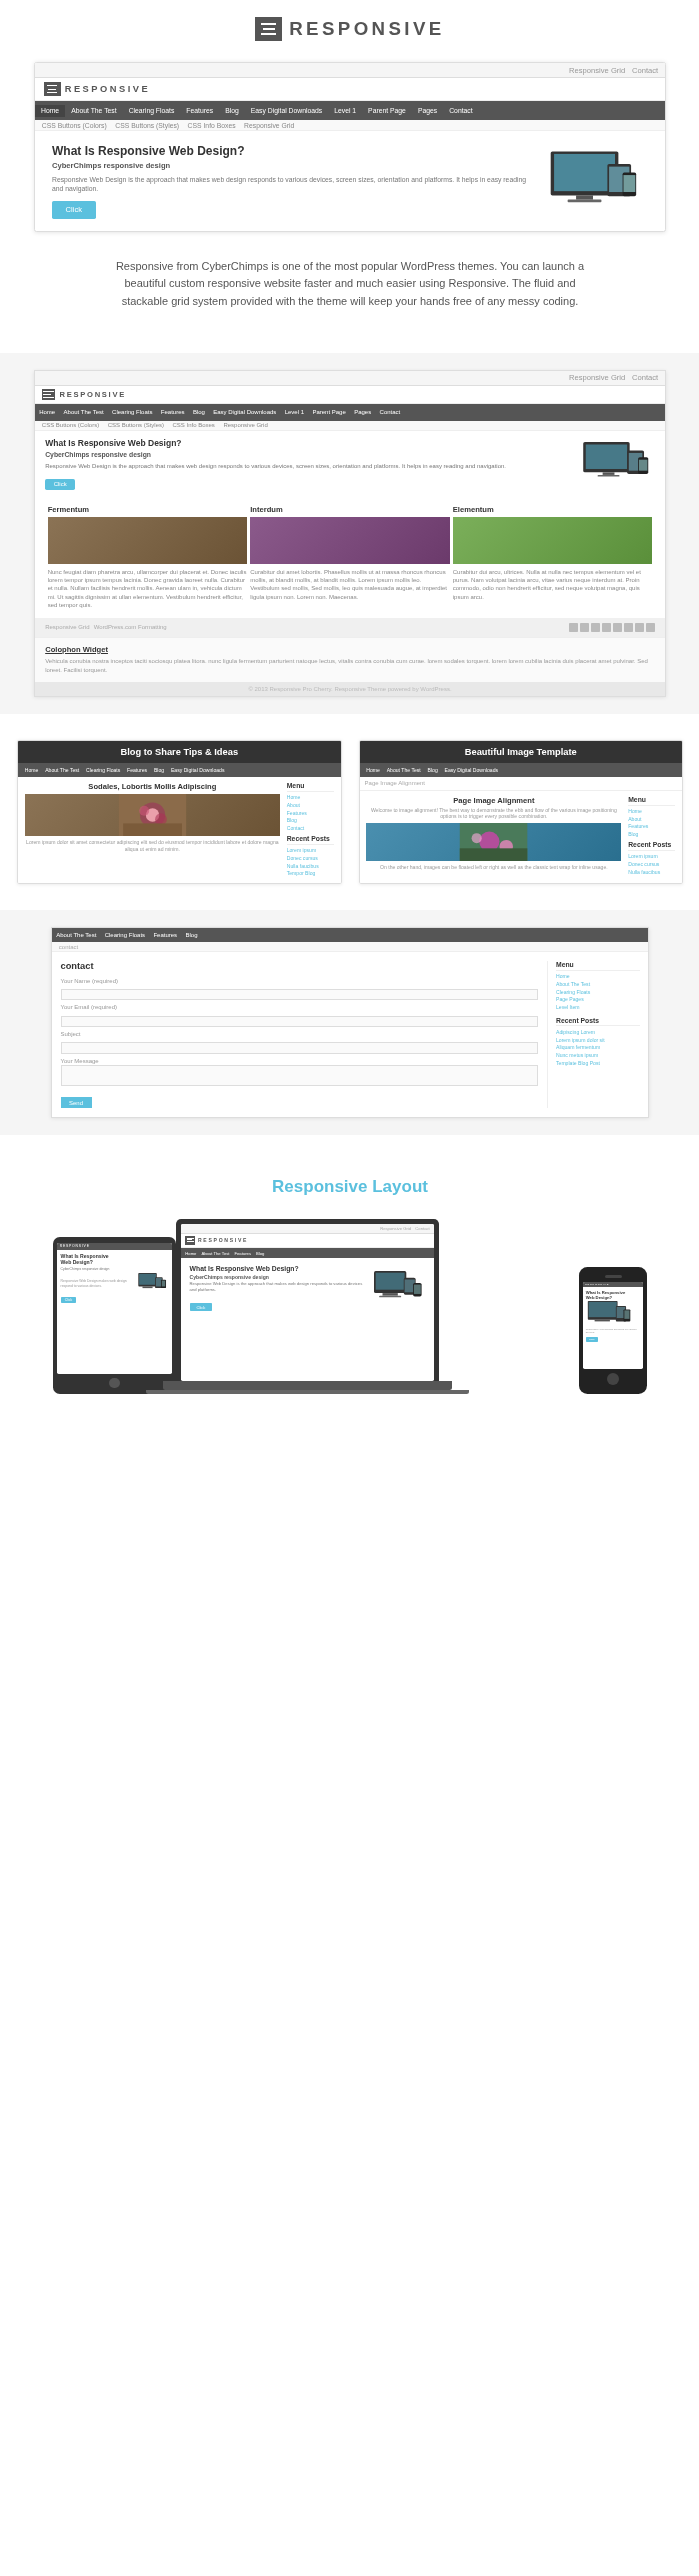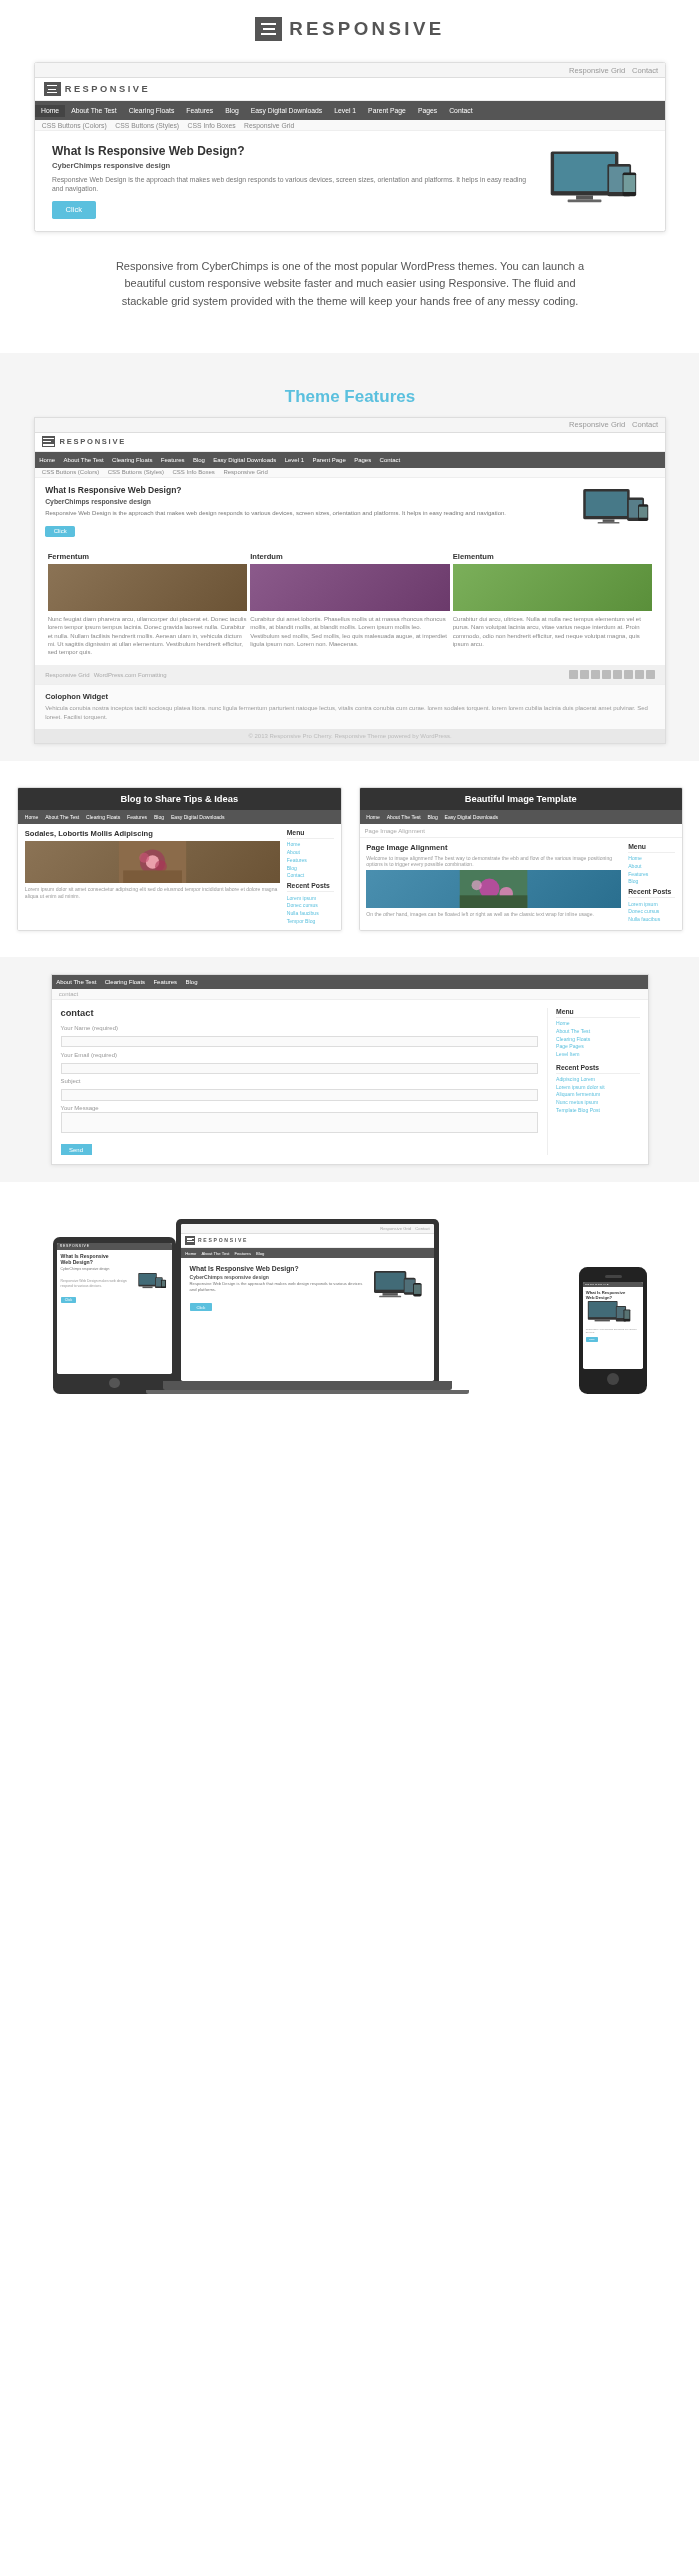--- a/index.html
+++ b/index.html
@@ -284,20 +284,21 @@
       font-size: 5.1px;
       padding: 1.7px 3.4px;
     }
     .tiny-content {
       padding: 5.1px 6.8px;
       display: flex;
       gap: 6.8px;
     }
     .tiny-main {
       flex: 1;
+      text-align: center;
     }
     .tiny-main h3 {
       font-size: 7.6px;
       color: #333;
       margin-bottom: 2.5px;
     }
     .tiny-main-img {
       width: 100%;
       height: 42px;
       background: #8B7355;
@@ -531,21 +532,20 @@
       </svg>
     </div>
   </div>
 </div>
 
 <div style="padding: 12.7px 51px; text-align:center;">
   <div class="section-body">Responsive from CyberChimps is one of the most popular WordPress themes. You can launch a beautiful custom responsive website faster and much easier using Responsive. The fluid and stackable grid system provided with the theme will keep your hands free of any messy coding.</div>
 </div>
 
 <div class="gray-section">
-  <div class="section-title">Theme Features</div>
 
   <div class="large-browser-mockup">
 
     <div class="mini-topbar">
       <span>Responsive Grid</span>
       <span>Contact</span>
     </div>
 
     <div style="display:flex; align-items:center; gap:4.2px; padding:3.4px 6.8px; border-bottom:0.8px solid #eee;">
       <div style="background:#555; width:13.6px; height:11px; padding:1.7px; display:flex; flex-direction:column; gap:1.7px; justify-content:center;">
@@ -626,21 +626,21 @@
         <span class="social-icon"></span>
         <span class="social-icon"></span>
         <span class="social-icon"></span>
         <span class="social-icon"></span>
         <span class="social-icon"></span>
         <span class="social-icon"></span>
       </div>
     </div>
 
     <div class="mini-widget-area">
-      <div style="font-size:7.6px; font-weight:bold; color:#333; margin-bottom:3.4px;">Colophon Widget</div>
+      <div style="font-size:7.6px; font-weight:bold; color:#333; margin-bottom:3.4px;text-decoration:underline;">Colophon Widget</div>
       <div style="font-size:6px; color:#999; line-height:1.5;">Vehicula conubia nostra inceptos taciti sociosqu platea litora. nunc ligula fermentum parturient natoque lectus, vitalis contra conubia cum curae. lorem sodales torquent. lorem lorem cubilia lacinia duis placerat amet pulvinar. Sed loreet. Facilisi torquent.</div>
     </div>
 
     <div class="mini-site-footer">© 2013 Responsive Pro Cherry. Responsive Theme powered by WordPress.</div>
   </div>
 </div>
 
 <div class="two-cols-section">
 
   <div class="two-col-item">
@@ -791,20 +791,21 @@
           <div class="tiny-sidebar-item">Aliquam fermentum</div>
           <div class="tiny-sidebar-item">Nunc metus ipsum</div>
           <div class="tiny-sidebar-item">Template Blog Post</div>
         </div>
       </div>
     </div>
   </div>
 </div>
 
 <div class="responsive-section">
+  <div class="section-title">Responsive Layout</div>
 
   <div class="devices-container" style="margin: 0 auto; position:relative; width:628px; height:195px;">
 
     <div style="position:absolute; left:17px; bottom:8.5px; background:#333; border-radius:6.8px; padding:6px 4.2px; width:123px; height:157px; display:flex; flex-direction:column;">
       <div style="background:#fff; flex:1; border-radius:1.7px; overflow:hidden;">
 
         <div style="background:#555; height:6.8px; display:flex; align-items:center; padding:0 2.5px;">
           <span style="color:#fff; font-size:3.4px; letter-spacing:0.8px;">RESPONSIVE</span>
         </div>
         <div style="padding:3.4px; font-size:4.2px; color:#333;">

